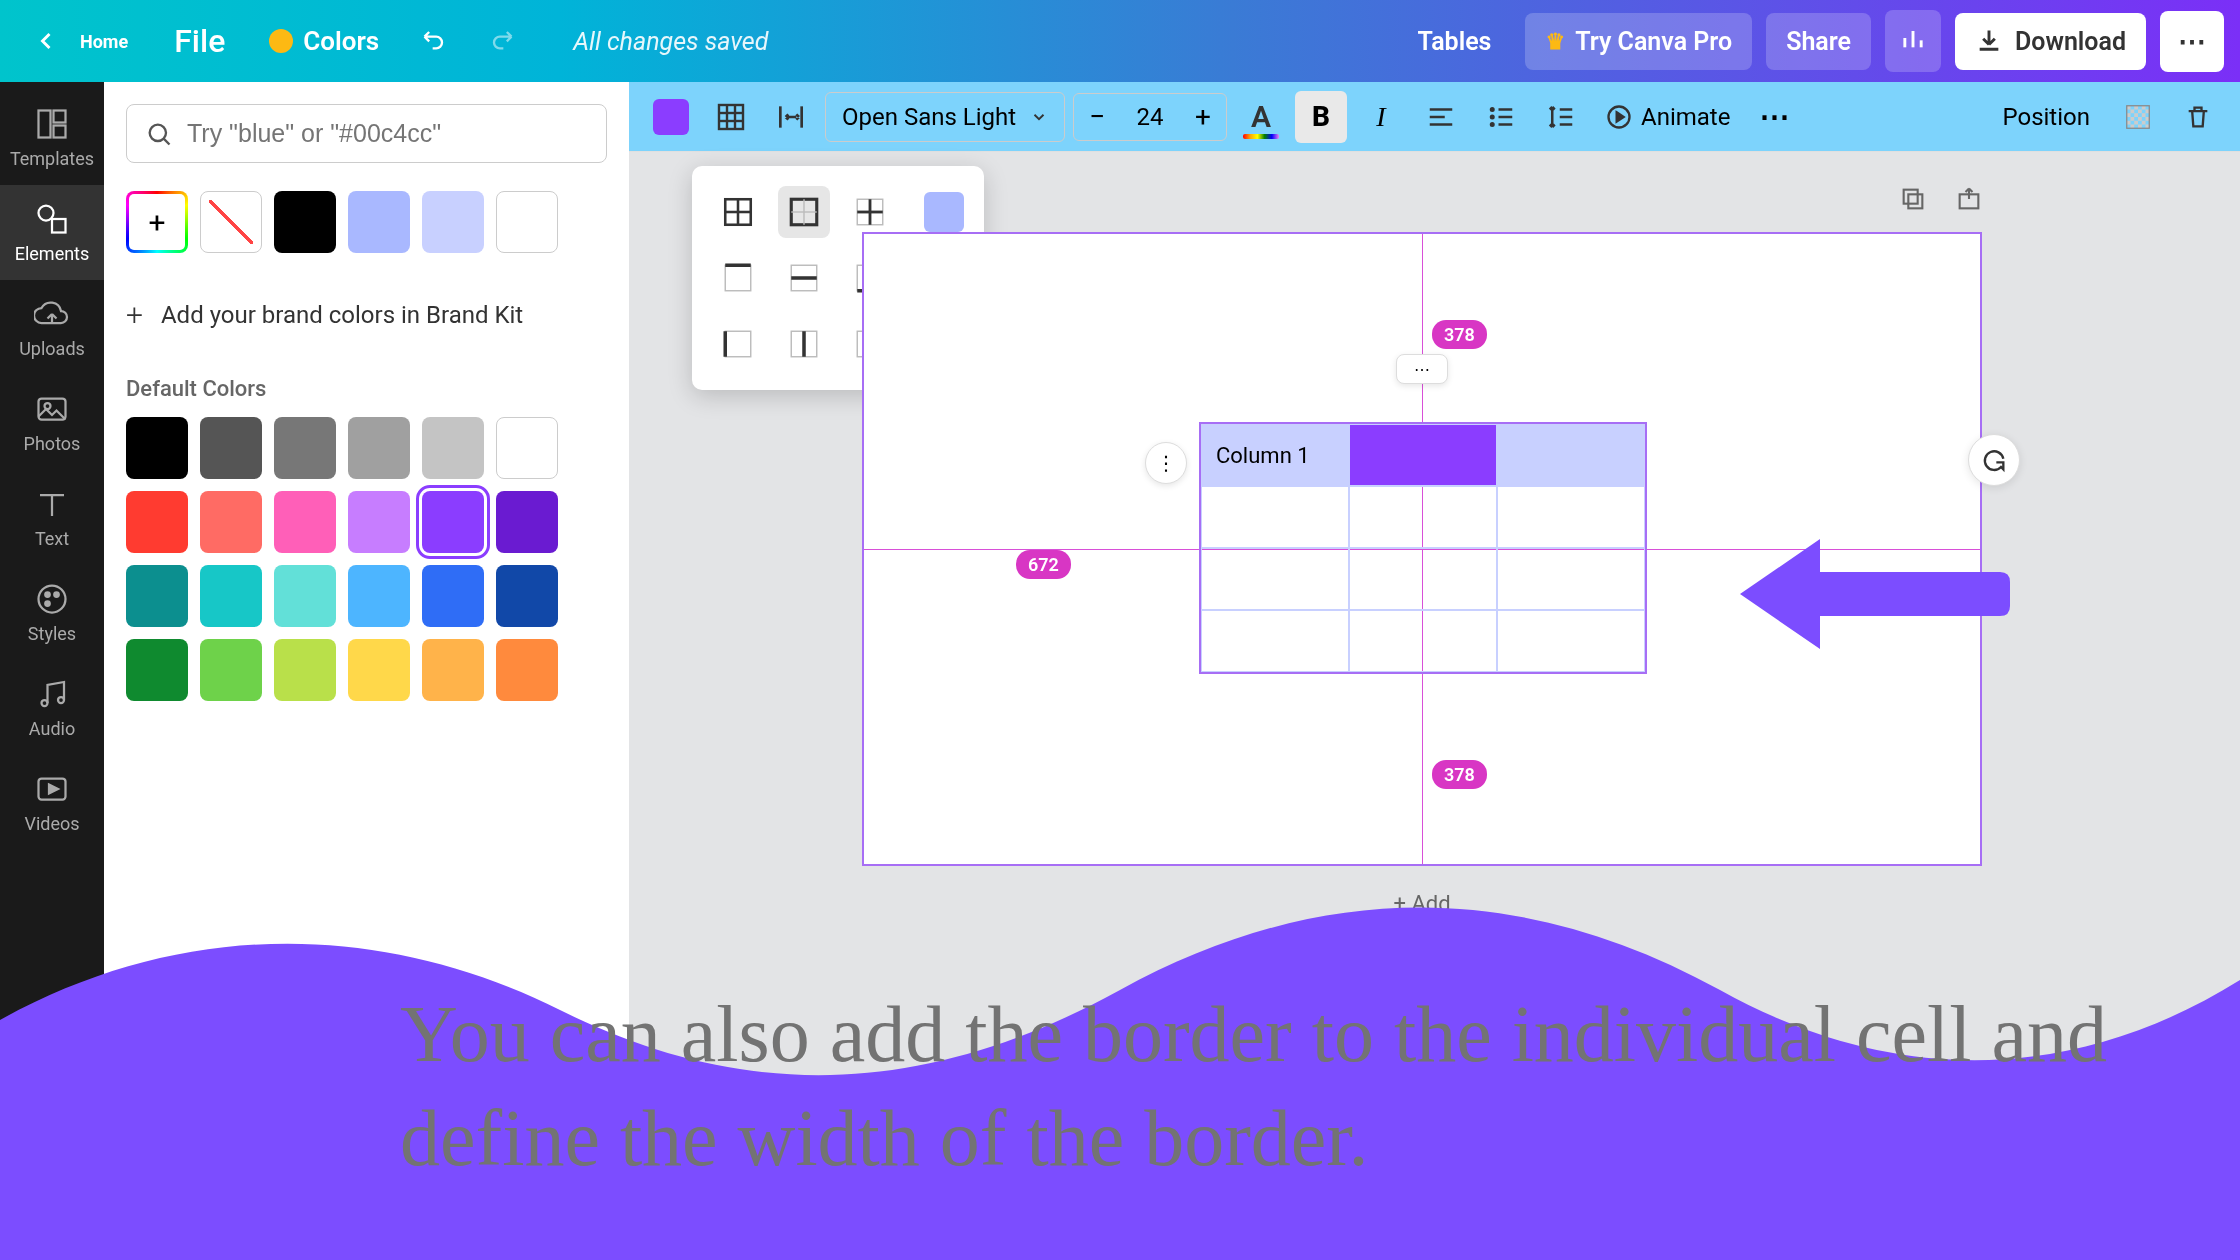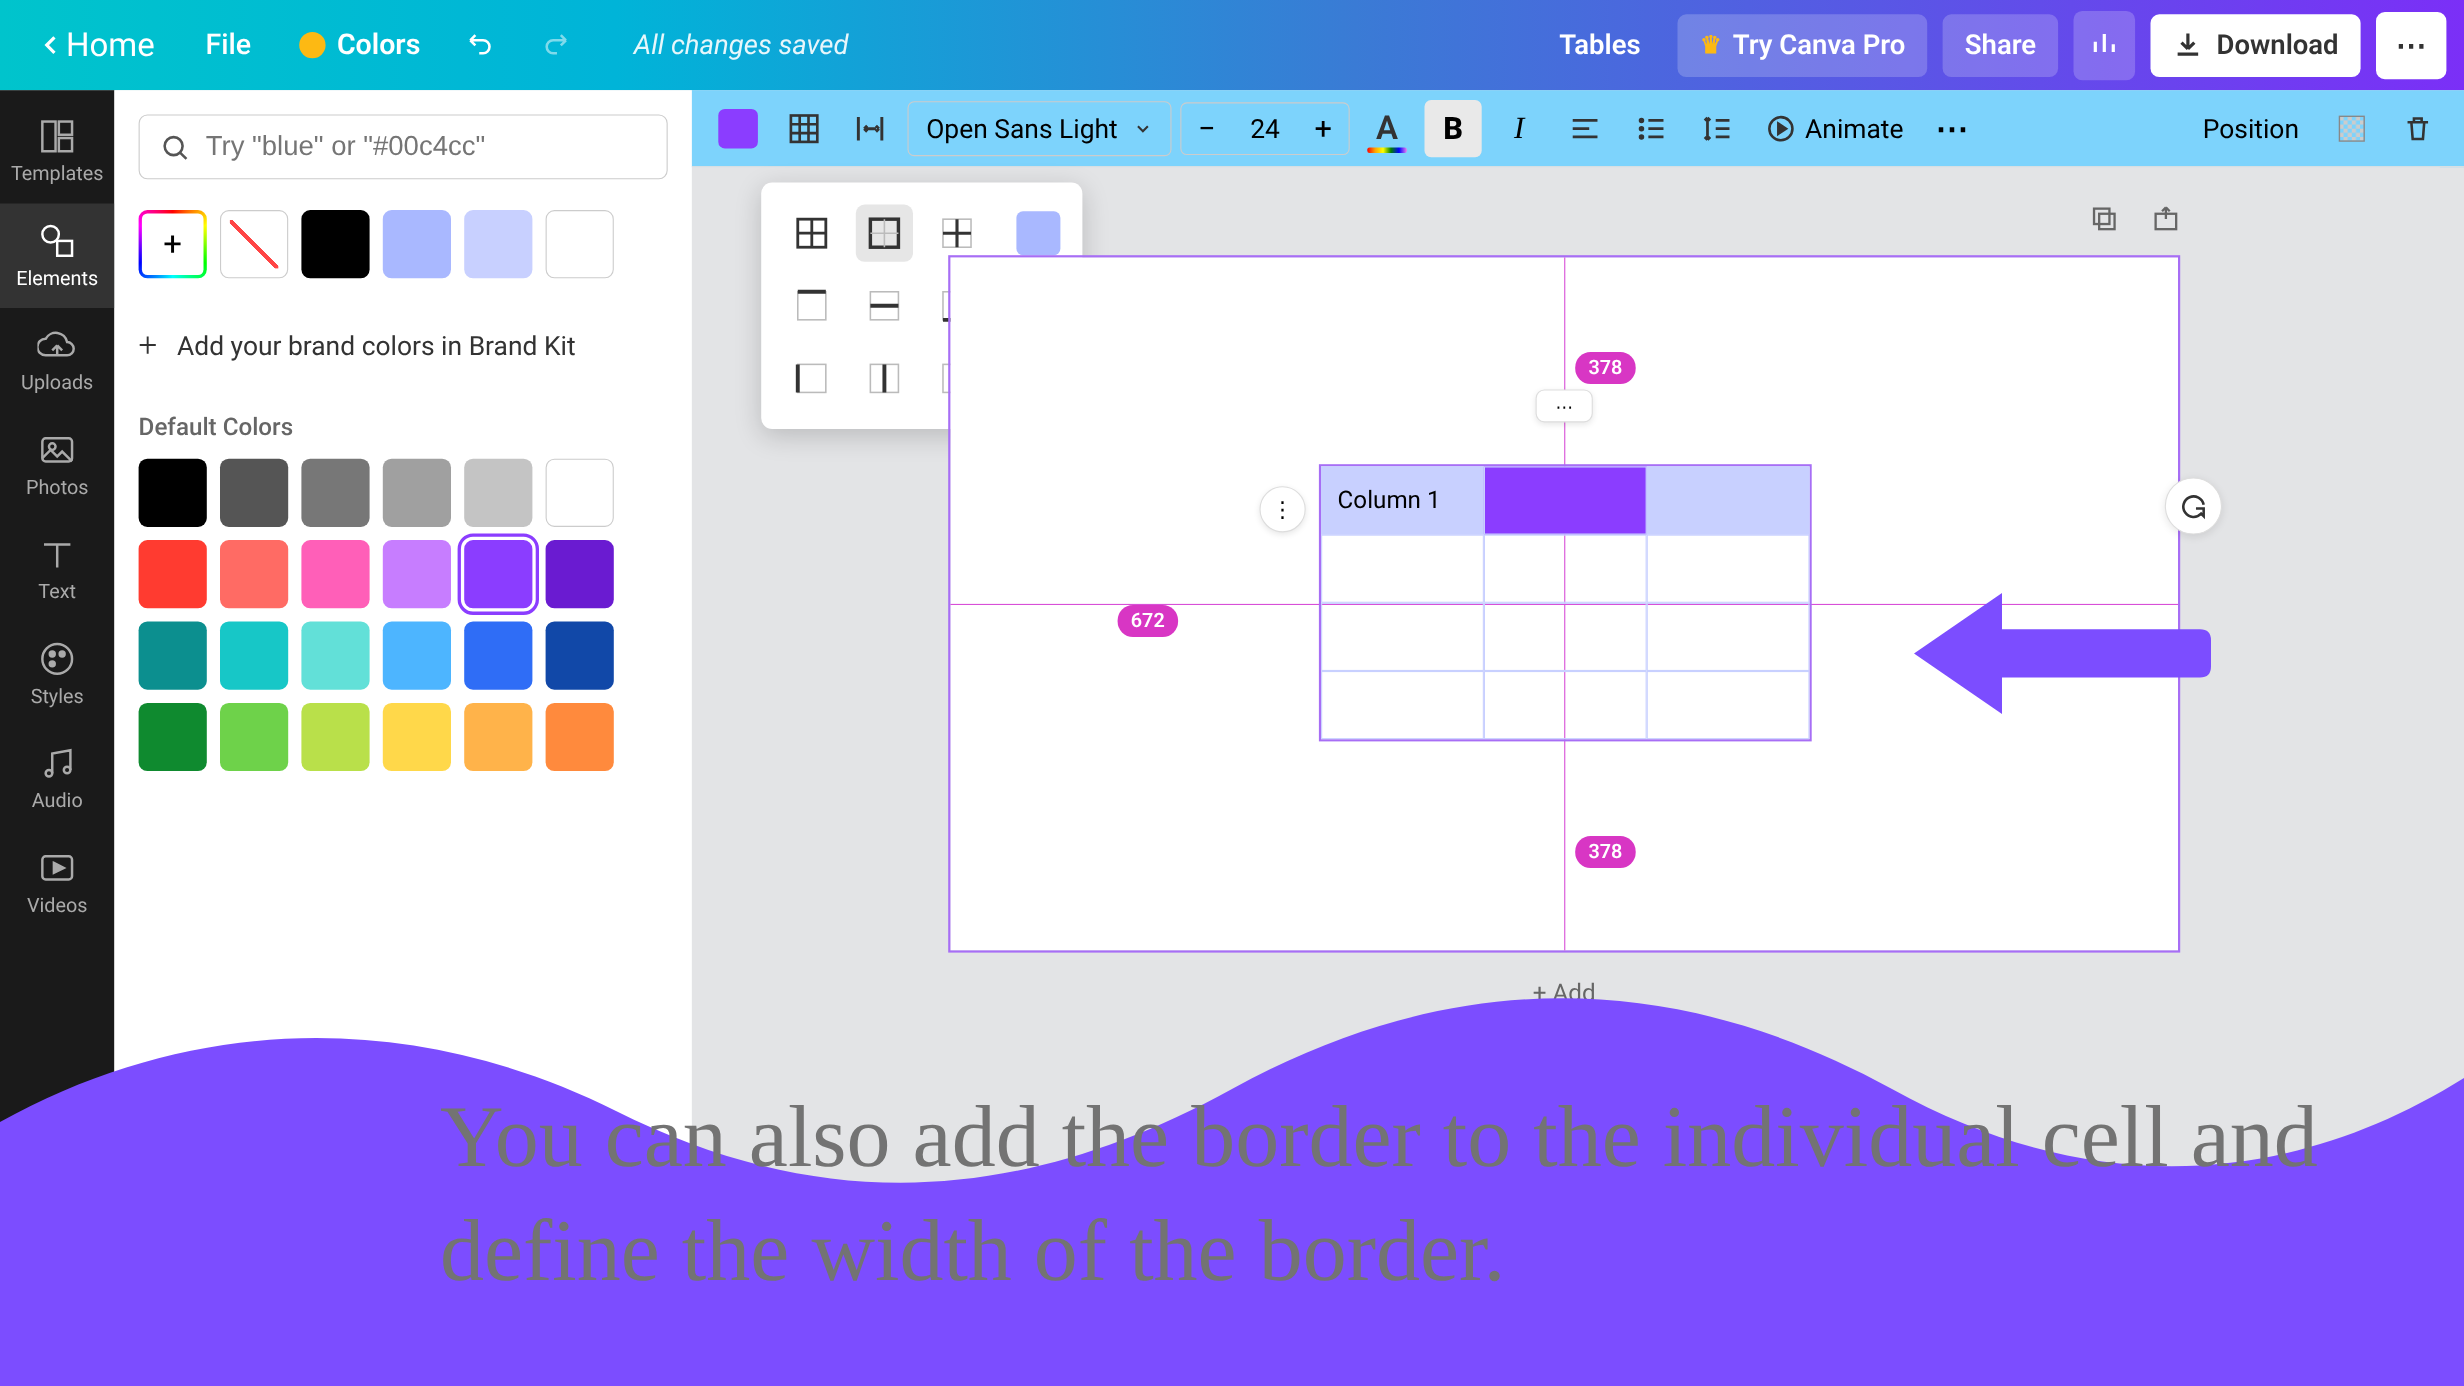--- a/index.html
+++ b/index.html
@@ -1,22 +1,22 @@
 <!DOCTYPE html>
 <html><head>
 <meta charset="utf-8">
 <style>
 * { box-sizing: border-box; margin: 0; padding: 0; }
 body { font-family: -apple-system, BlinkMacSystemFont, 'Segoe UI', Roboto, sans-serif; width: 2240px; height: 1260px; overflow: hidden; background: #e3e4e6; position: relative; }
 
 
 .topbar { height: 82px; background: linear-gradient(90deg, #00c4cc 0%, #00b4d8 25%, #3a7bd5 55%, #7b2ff7 100%); display: flex; align-items: center; padding: 0 16px; color: white; }
 .topbar-left { display: flex; align-items: center; gap: 18px; }
-.home-btn { display: flex; align-items: center; gap: 0; font-size: 30px; font-weight: 400; padding: 10px 16px; cursor: pointer; }
-.menu-item { font-size: 26px; font-weight: 500; padding: 10px 12px; cursor: pointer; }
+.home-btn { display: flex; align-items: center; gap: 20px; font-size: 18px; font-weight: 700; padding: 10px 16px; cursor: pointer; }
+.menu-item { font-size: 32px; font-weight: 500; padding: 10px 12px; cursor: pointer; }
 .resize-btn { display: flex; align-items: center; gap: 10px; font-size: 26px; font-weight: 600; padding: 10px 14px; cursor: pointer; }
 .crown { width: 24px; height: 24px; background: #fdb913; border-radius: 50%; display: inline-block; }
 .undo, .redo { padding: 10px; cursor: pointer; }
 .save-status { font-style: italic; font-size: 25px; color: rgba(255,255,255,0.9); margin-left: 30px; }
 .topbar-right { margin-left: auto; display: flex; align-items: center; gap: 14px; }
 .tb-btn { font-size: 25px; font-weight: 600; padding: 14px 20px; border-radius: 8px; cursor: pointer; }
 .try-pro { background: rgba(255,255,255,0.2); display: flex; align-items: center; gap: 10px; }
 .share-btn { background: rgba(255,255,255,0.2); }
 .insights { background: rgba(255,255,255,0.2); padding: 14px; }
 .download-btn { background: white; color: #333; display: flex; align-items: center; gap: 12px; }

